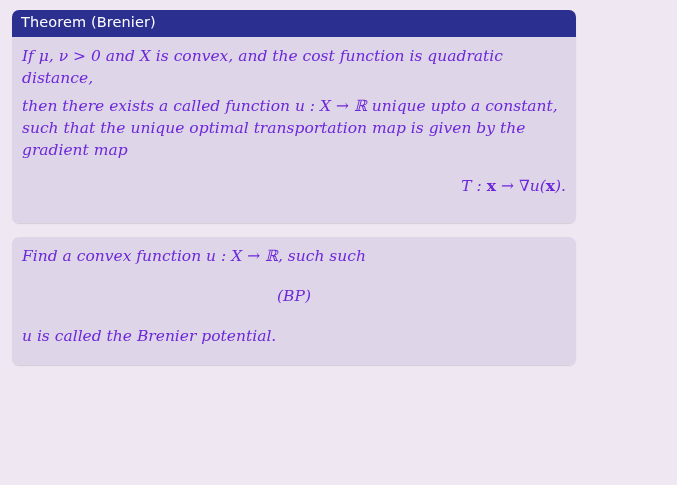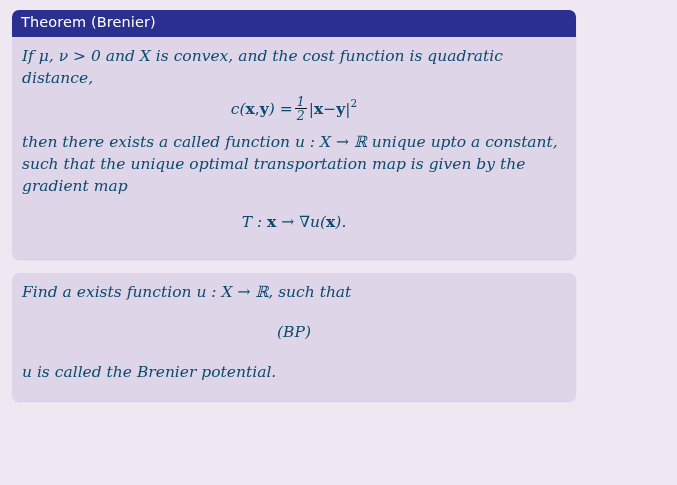--- a/index.html
+++ b/index.html
@@ -30,42 +30,42 @@
     background: #2b2f8f;
     color: #ffffff;
     font-family: "DejaVu Sans", sans-serif;
     font-size: 14.5px;
     line-height: 1.35;
     padding: 3px 9px 4px 9px;
     letter-spacing: 0.1px;
   }
   .block-body {
     background: #ded5e8;
-    color: #0c4a6e;
+    color: #6d28d9;
     font-size: 15.5px;
     line-height: 1.42;
     padding: 8px 10px 10px 10px;
     font-style: italic;
   }
   .block-body p {
     margin: 0 0 6px 0;
   }
   .block-body p:last-child {
     margin-bottom: 8px;
   }
   .eq {
     text-align: center;
     font-style: italic;
     margin: 8px 0 10px 0;
   }
   .eq.tight {
     margin: 4px 0 8px 0;
   }
   .eq-spaced {
-    text-align: center;
+    text-align: right;
     font-style: italic;
     margin: 14px 0 16px 0;
   }
   .bp-line {
     display: flex;
     justify-content: center;
     align-items: center;
     gap: 28px;
     font-style: italic;
     margin: 18px 0 18px 0;
@@ -114,38 +114,35 @@
 </head>
 <body>
 
 <div class="slide">
 
   <div class="block">
     <div class="block-title">Theorem (Brenier)</div>
     <div class="block-body">
       <p>If μ, ν &gt; 0 and X is convex, and the cost function is quadratic distance,</p>
 
-      <div class="eq tight">
-        <span>c(</span><span class="bold-up">x</span><span class="nostyle">,</span><span class="bold-up">y</span><span>) =</span><span class="frac"><span class="num">1</span><span class="den">2</span></span><span class="nostyle">|</span><span class="bold-up">x</span><span class="nostyle">−</span><span class="bold-up">y</span><span class="nostyle">|</span><span class="sup">2</span>
-      </div>
 
       <p>then there exists a called function u : X → ℝ unique upto a constant, such that the unique optimal transportation map is given by the gradient map</p>
 
       <div class="eq-spaced">
         <span>T :</span>
         <span class="bold-up">x</span>
         <span class="nostyle">→</span>
         <span>∇u(</span><span class="bold-up">x</span><span>).</span>
       </div>
     </div>
   </div>
 
   <div class="block">
     <div class="block-body">
-      <p>Find a exists function u : X → ℝ, such that</p>
+      <p>Find a convex function u : X → ℝ, such such</p>
 
       <div class="bp-line">
         <span>(BP)</span>
       </div>
 
       <p class="last-line">u is called the Brenier potential.</p>
     </div>
   </div>
 
 </div>

